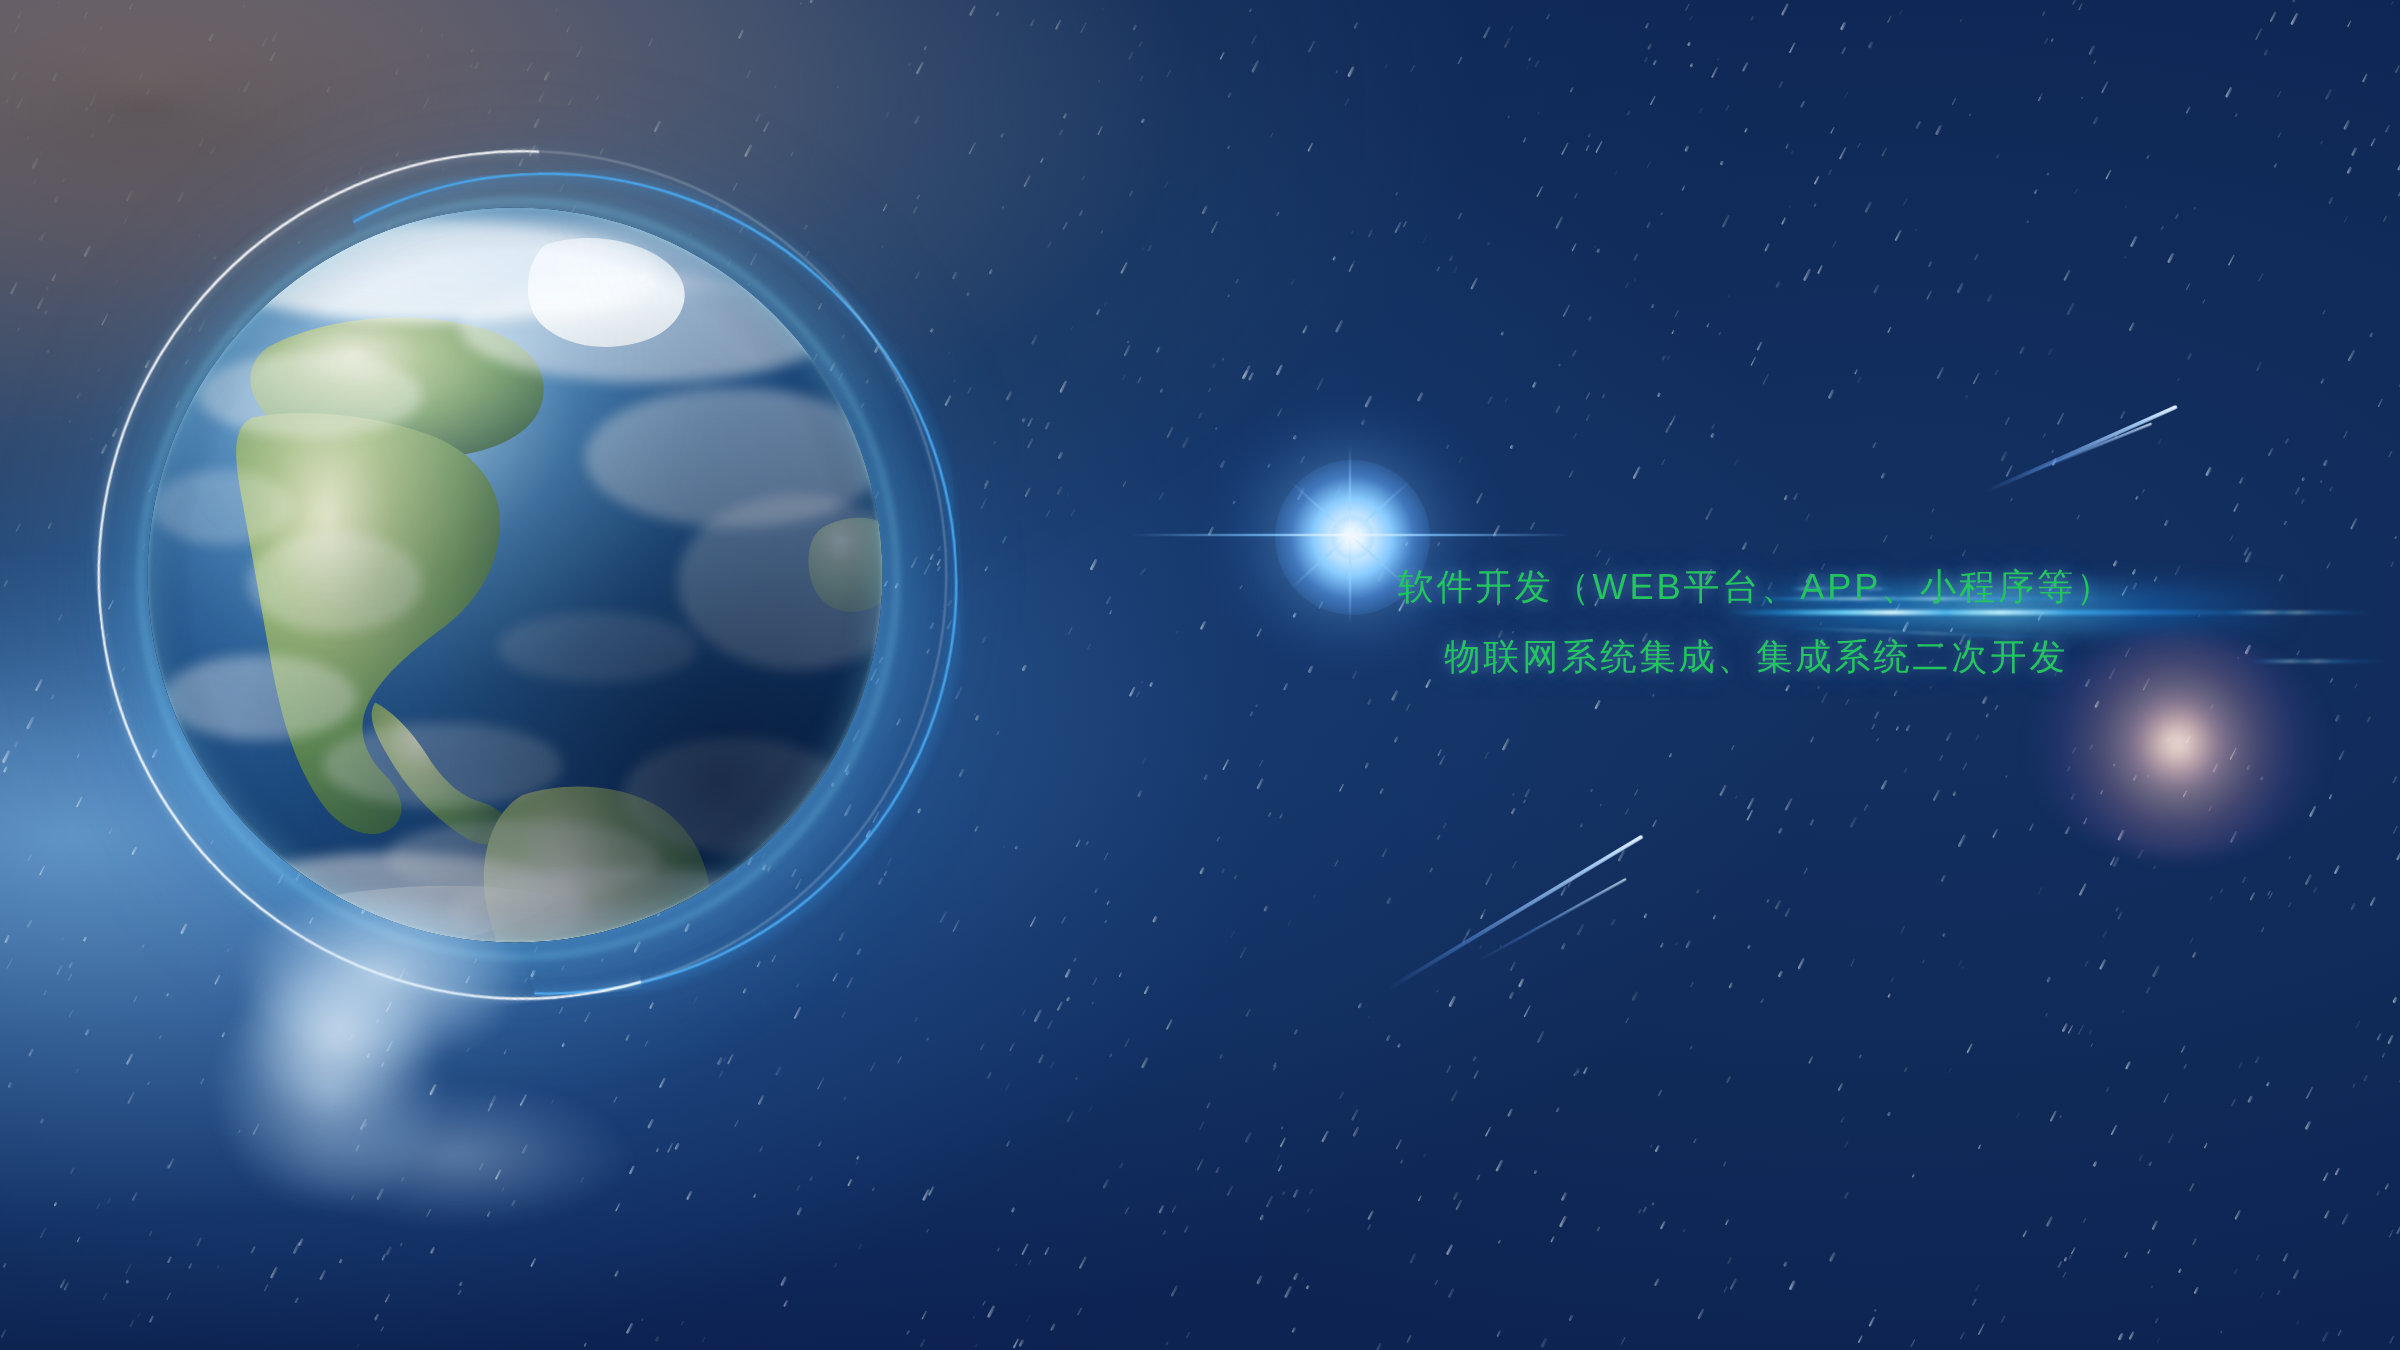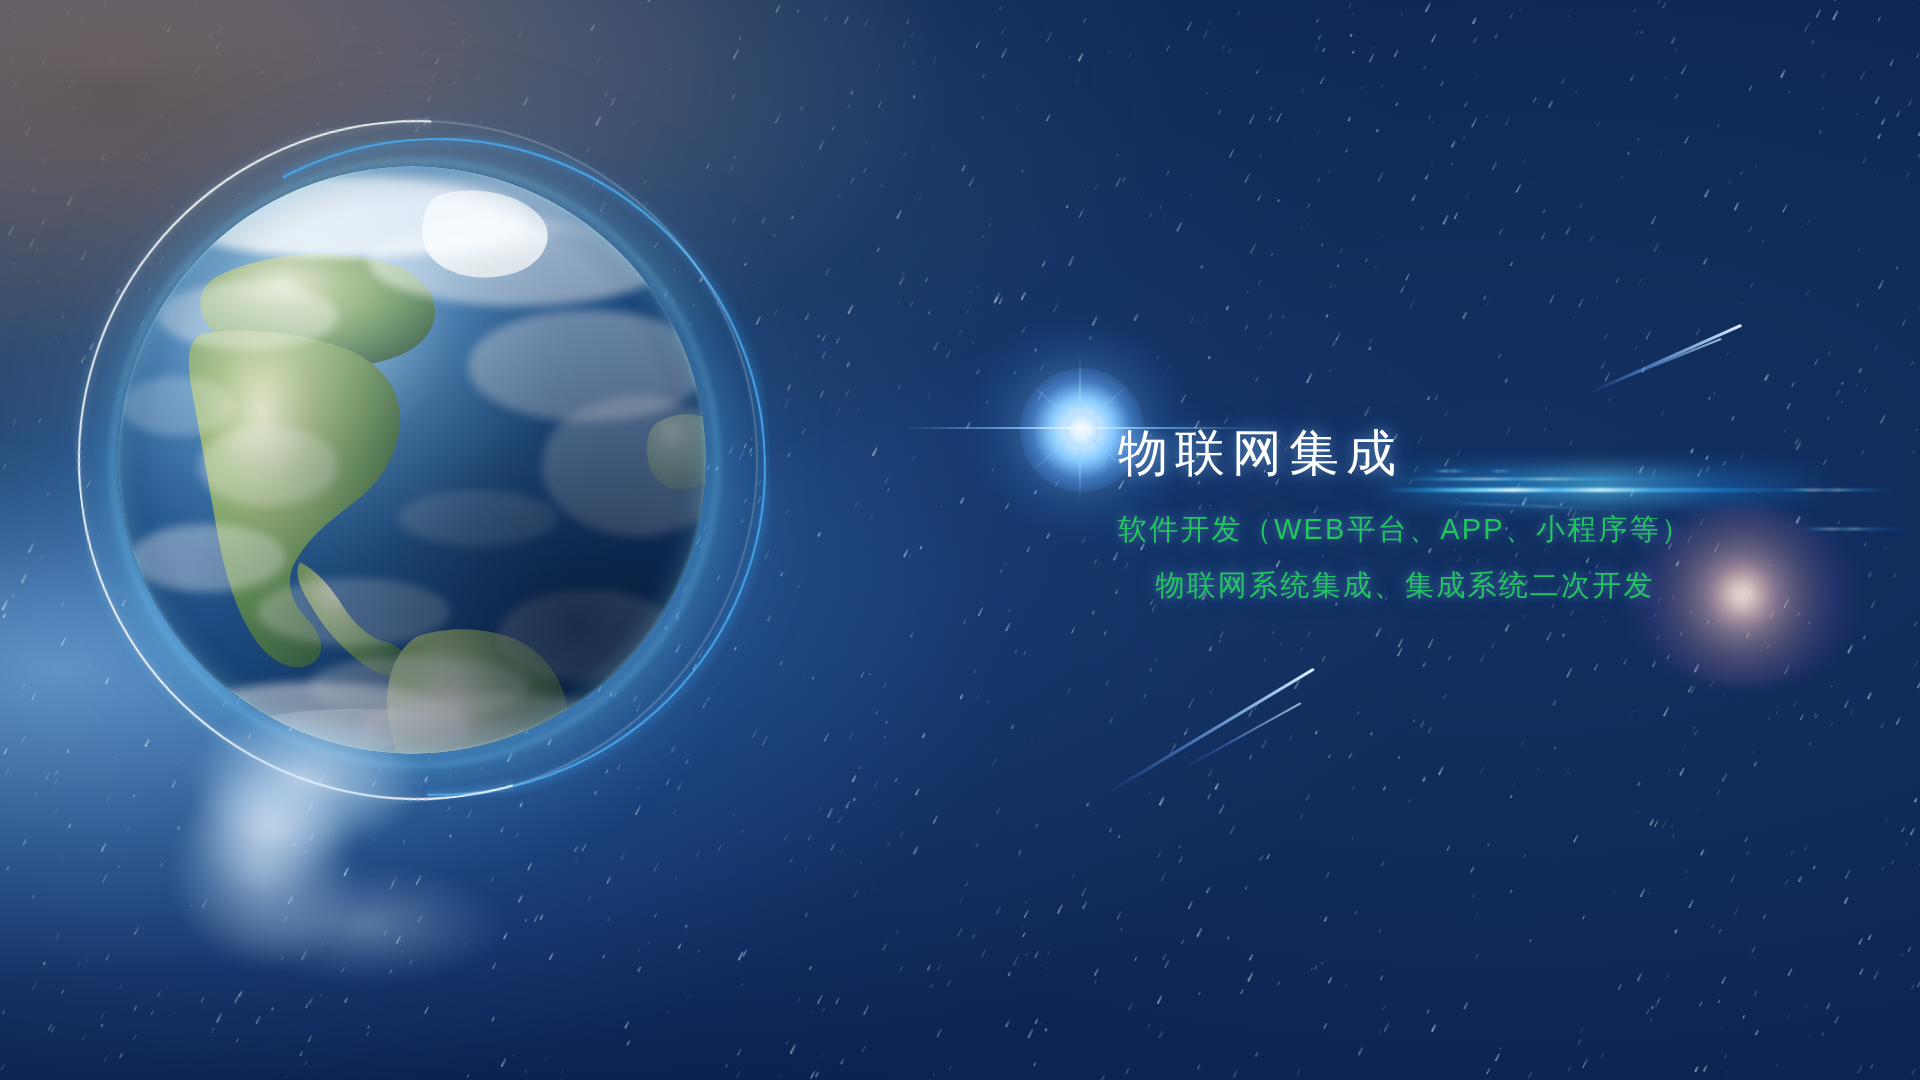--- a/index.html
+++ b/index.html
@@ -1936,18 +1936,17 @@
 
   <div class="warm-glow" style="left:1622px; top:506px; width:240px; height:180px;"></div>
   <div class="warm-glow" style="left:1694px; top:556px; width:96px; height:76px; opacity:0.9;"></div>
 
   <div class="meteor" style="left:1588px; top:392px; width:168px; height:2.6px; transform:rotate(-24deg);"></div>
   <div class="meteor" style="left:1612px; top:382px; width:118px; height:2px; transform:rotate(-22deg); opacity:0.75;"></div>
   <div class="meteor" style="left:1110px; top:790px; width:238px; height:3px; transform:rotate(-31deg);"></div>
   <div class="meteor" style="left:1182px; top:768px; width:136px; height:2px; transform:rotate(-29deg); opacity:0.7;"></div>
 
   <div class="text-block">
-    <div class="headline">物联网集成</div>
     <div class="sub">软件开发（WEB平台、APP、小程序等）</div>
     <div class="sub">物联网系统集成、集成系统二次开发</div>
   </div>
 
 </div>
 
 </body></html>

